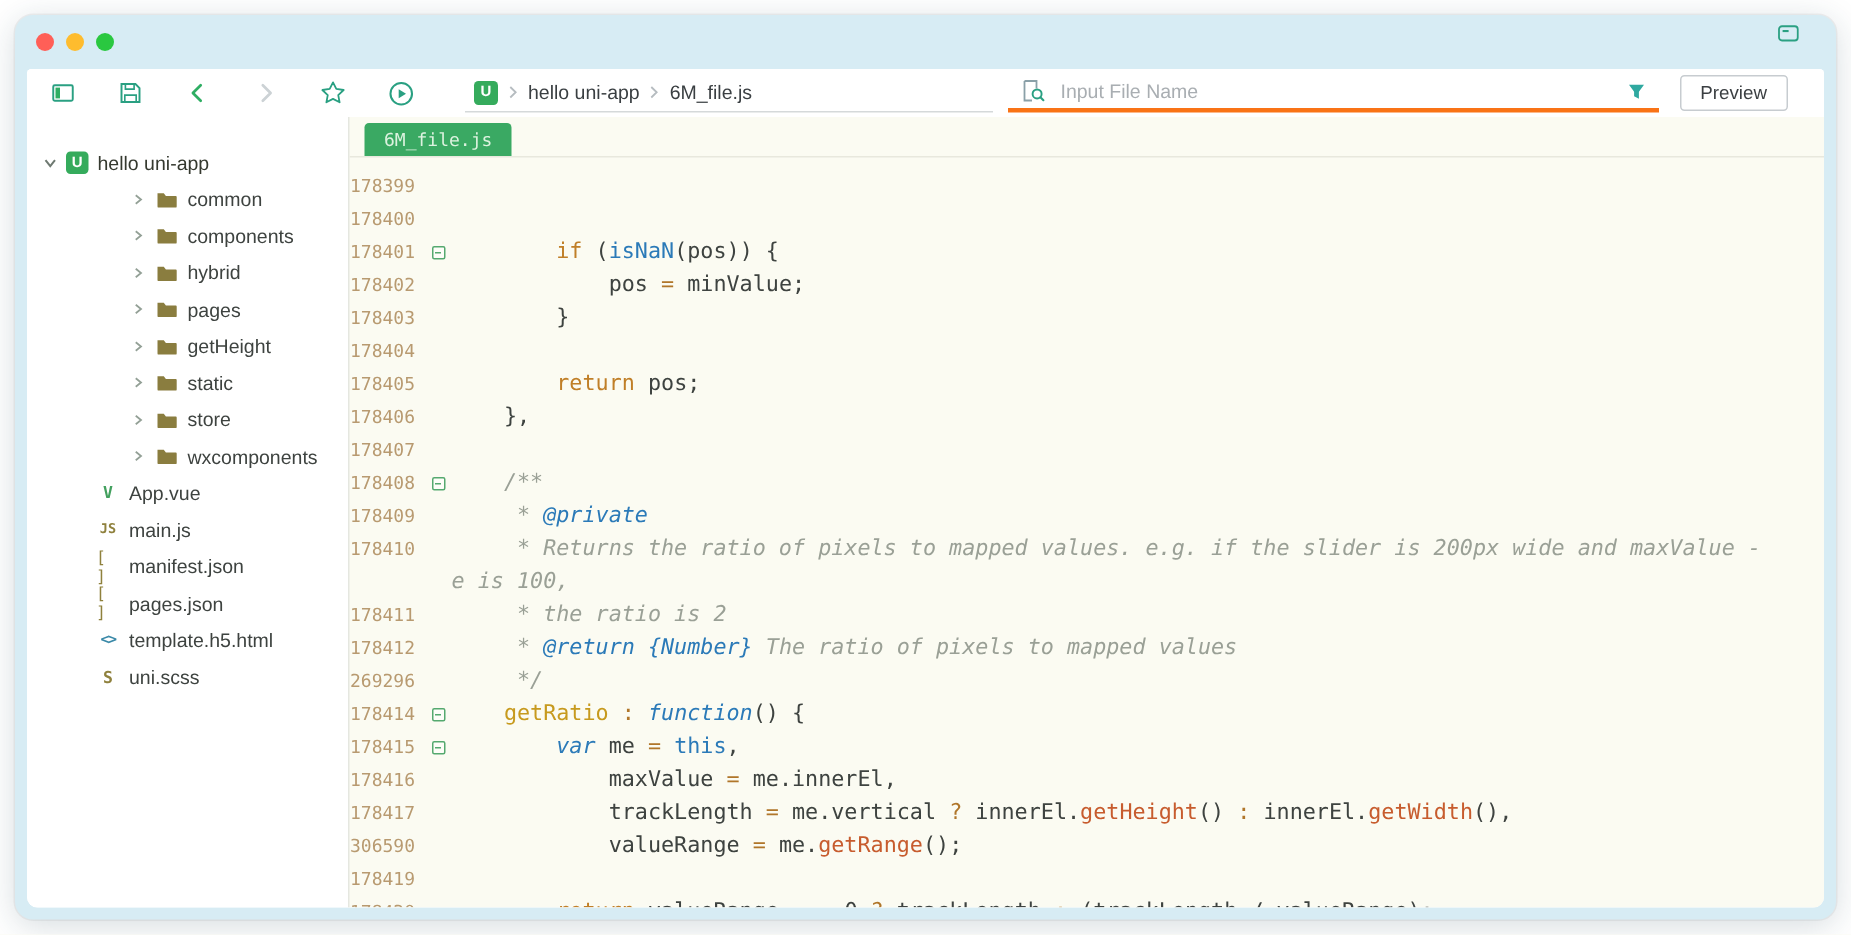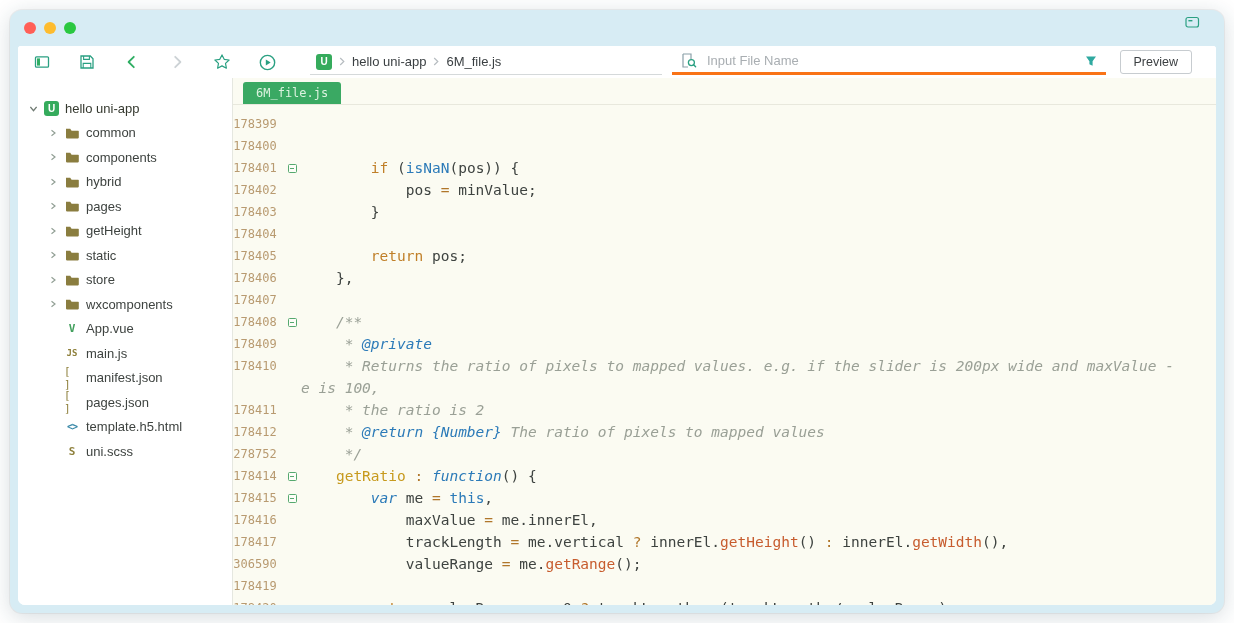--- a/index.html
+++ b/index.html
@@ -36,21 +36,21 @@
   .search input{flex:1;border:none;outline:none;background:transparent;font-size:13px;
                 color:#3a3f42;font-family:"Liberation Sans",sans-serif;min-width:0;}
   .search input::placeholder{color:#a9aeb2;}
   .preview{margin:0 10px 0 14px;padding:4px 13px;border:1px solid #c7ccd0;border-radius:3px;
            background:#fff;font-size:12.5px;color:#3b3f42;font-family:"Liberation Sans",sans-serif;}
   
   .main{flex:1;display:flex;min-height:0;}
   .sidebar{width:214px;flex:0 0 214px;padding-top:18px;overflow:hidden;background:#fff;}
   .tree-row{height:24.5px;display:flex;align-items:center;font-size:13px;color:var(--text,#3e4340);}
   .tree-row.root{padding-left:10px;font-size:13px;color:#35392f;}
-  .folder-row{padding-left:30px;}
+  .folder-row{padding-left:30px;margin-left:39px;}
   .file-row{padding-left:46px;}
   .tw{width:10px;margin-right:6px;display:inline-flex;justify-content:center;flex:0 0 10px;}
   .ficon{width:16px;margin-right:6px;display:inline-flex;justify-content:center;align-items:center;
          flex:0 0 16px;font-family:"DejaVu Sans Mono",monospace;}
   .ficon.vue-file{color:#43a05e;font-weight:bold;font-size:11px;}
   .ficon.js-file{color:#8f813d;font-weight:bold;font-size:9px;}
   .ficon.json-file{color:#8f813d;font-size:11px;letter-spacing:-1px;}
   .ficon.html-file{color:#3a89a8;font-weight:bold;font-size:10px;letter-spacing:-1px;}
   .ficon.scss-file{color:#8f813d;font-weight:bold;font-size:11px;}
   .tree-label{white-space:nowrap;}
@@ -417,21 +417,21 @@
               </span>
             </div>
             <div class="cl">
               <span class="ln">178412</span>
               <span class="foldcol"></span>
               <span class="codetext">
                 <div><span class="tk-c">     * </span><span class="tk-i">@return</span><span class="tk-c"> </span><span class="tk-i">{Number}</span><span class="tk-c"> The ratio of pixels to mapped values</span></div>
               </span>
             </div>
             <div class="cl">
-              <span class="ln">278752</span>
+              <span class="ln">269296</span>
               <span class="foldcol"></span>
               <span class="codetext">
                 <div><span class="tk-c">     */</span></div>
               </span>
             </div>
             <div class="cl">
               <span class="ln">178414</span>
               <span class="foldcol">
                 <span class="fold"></span>
               </span>

